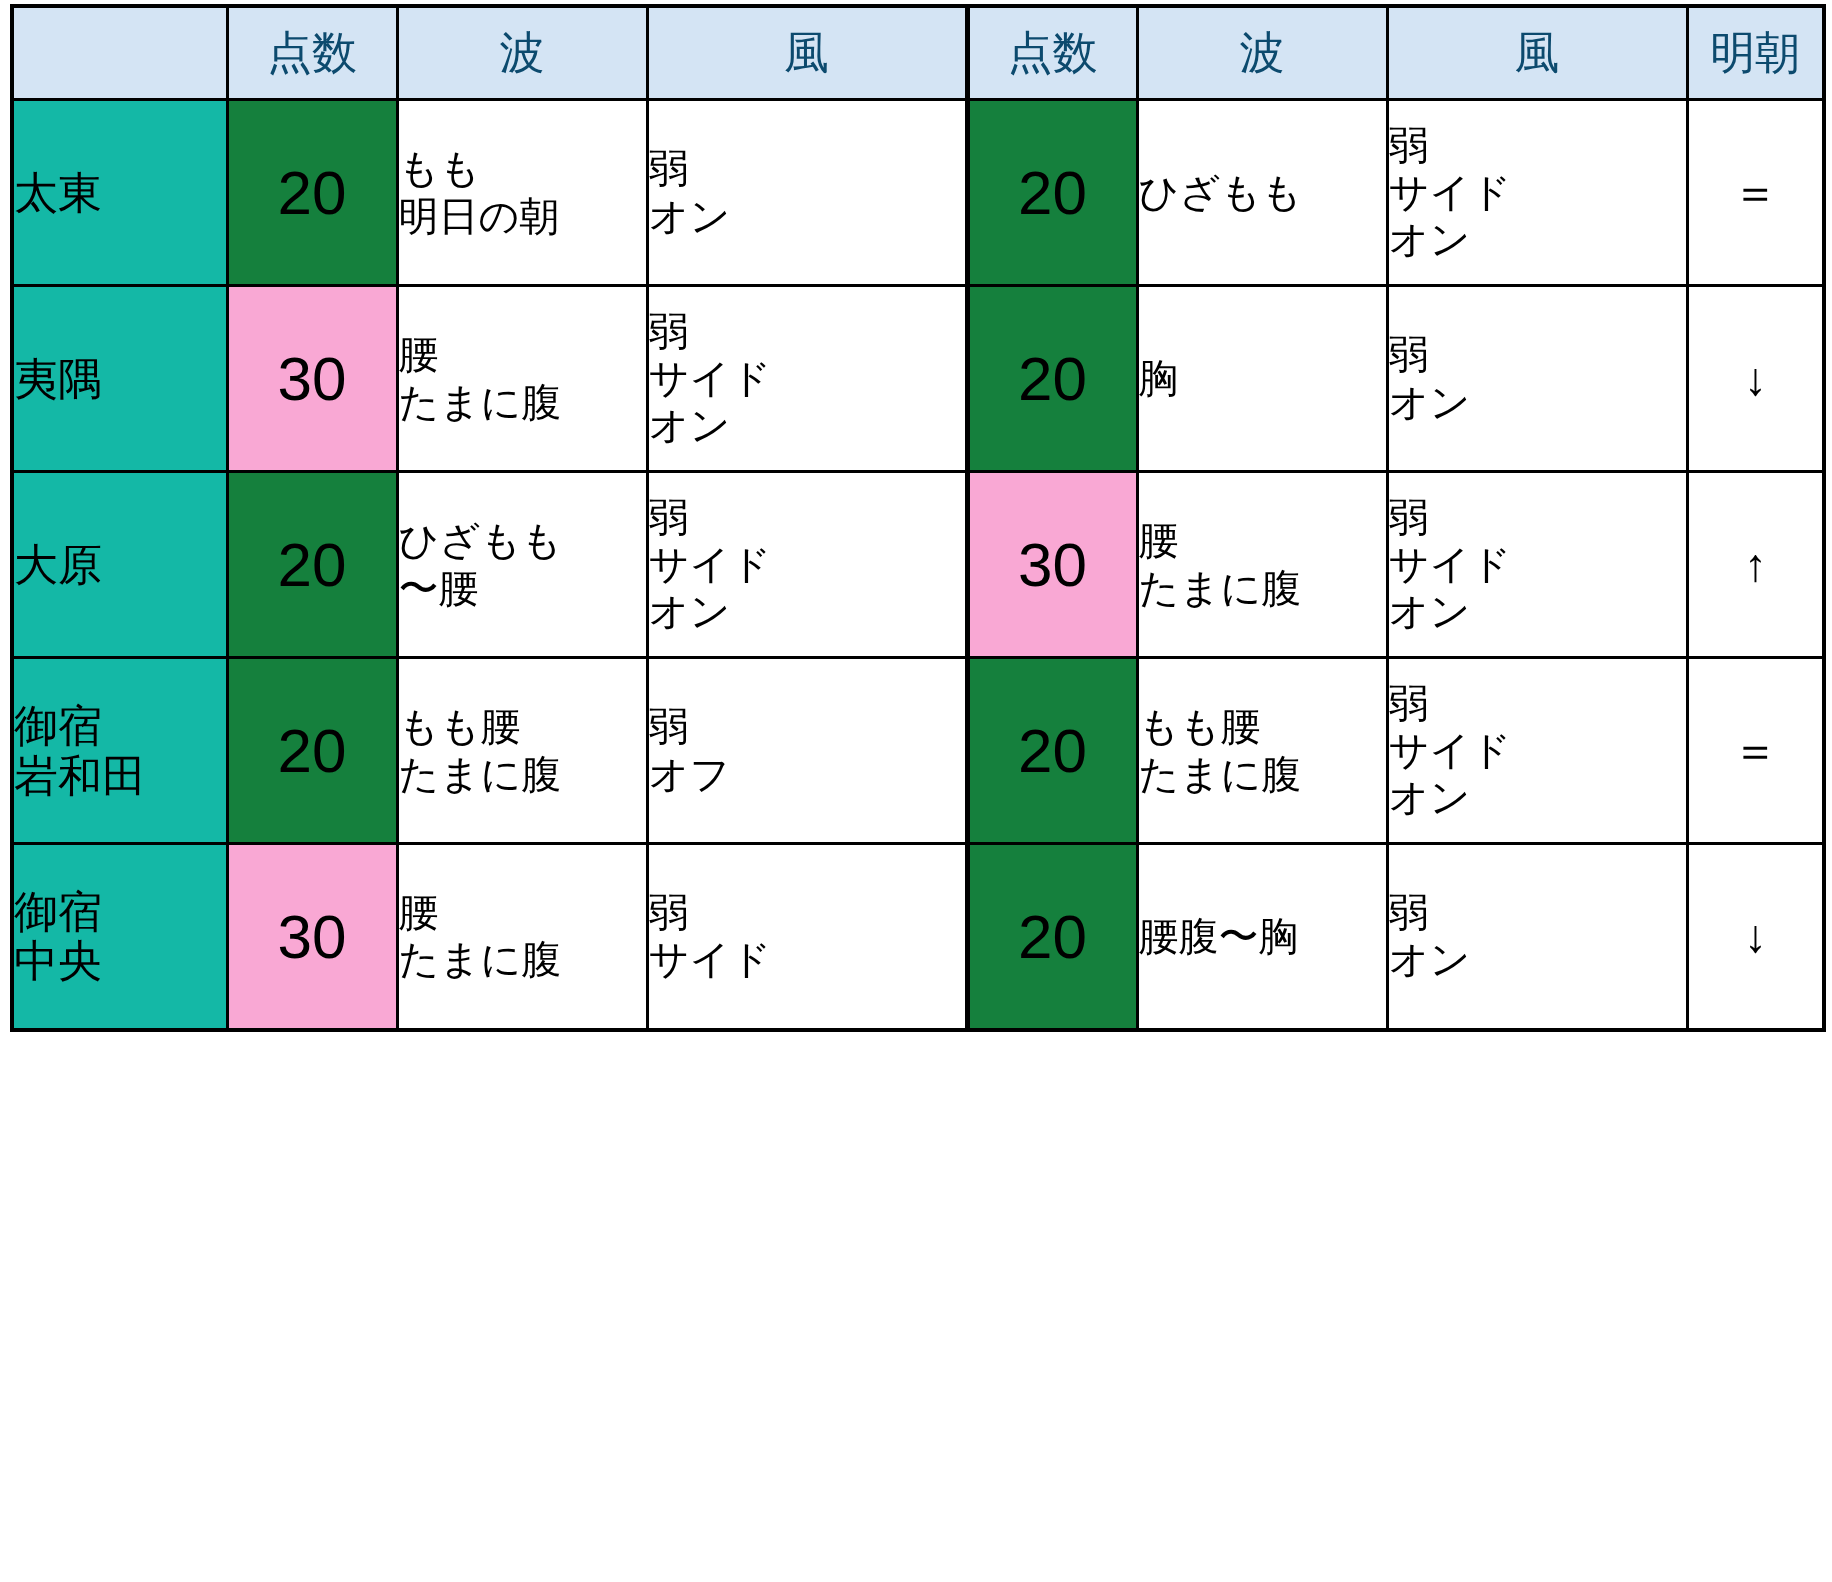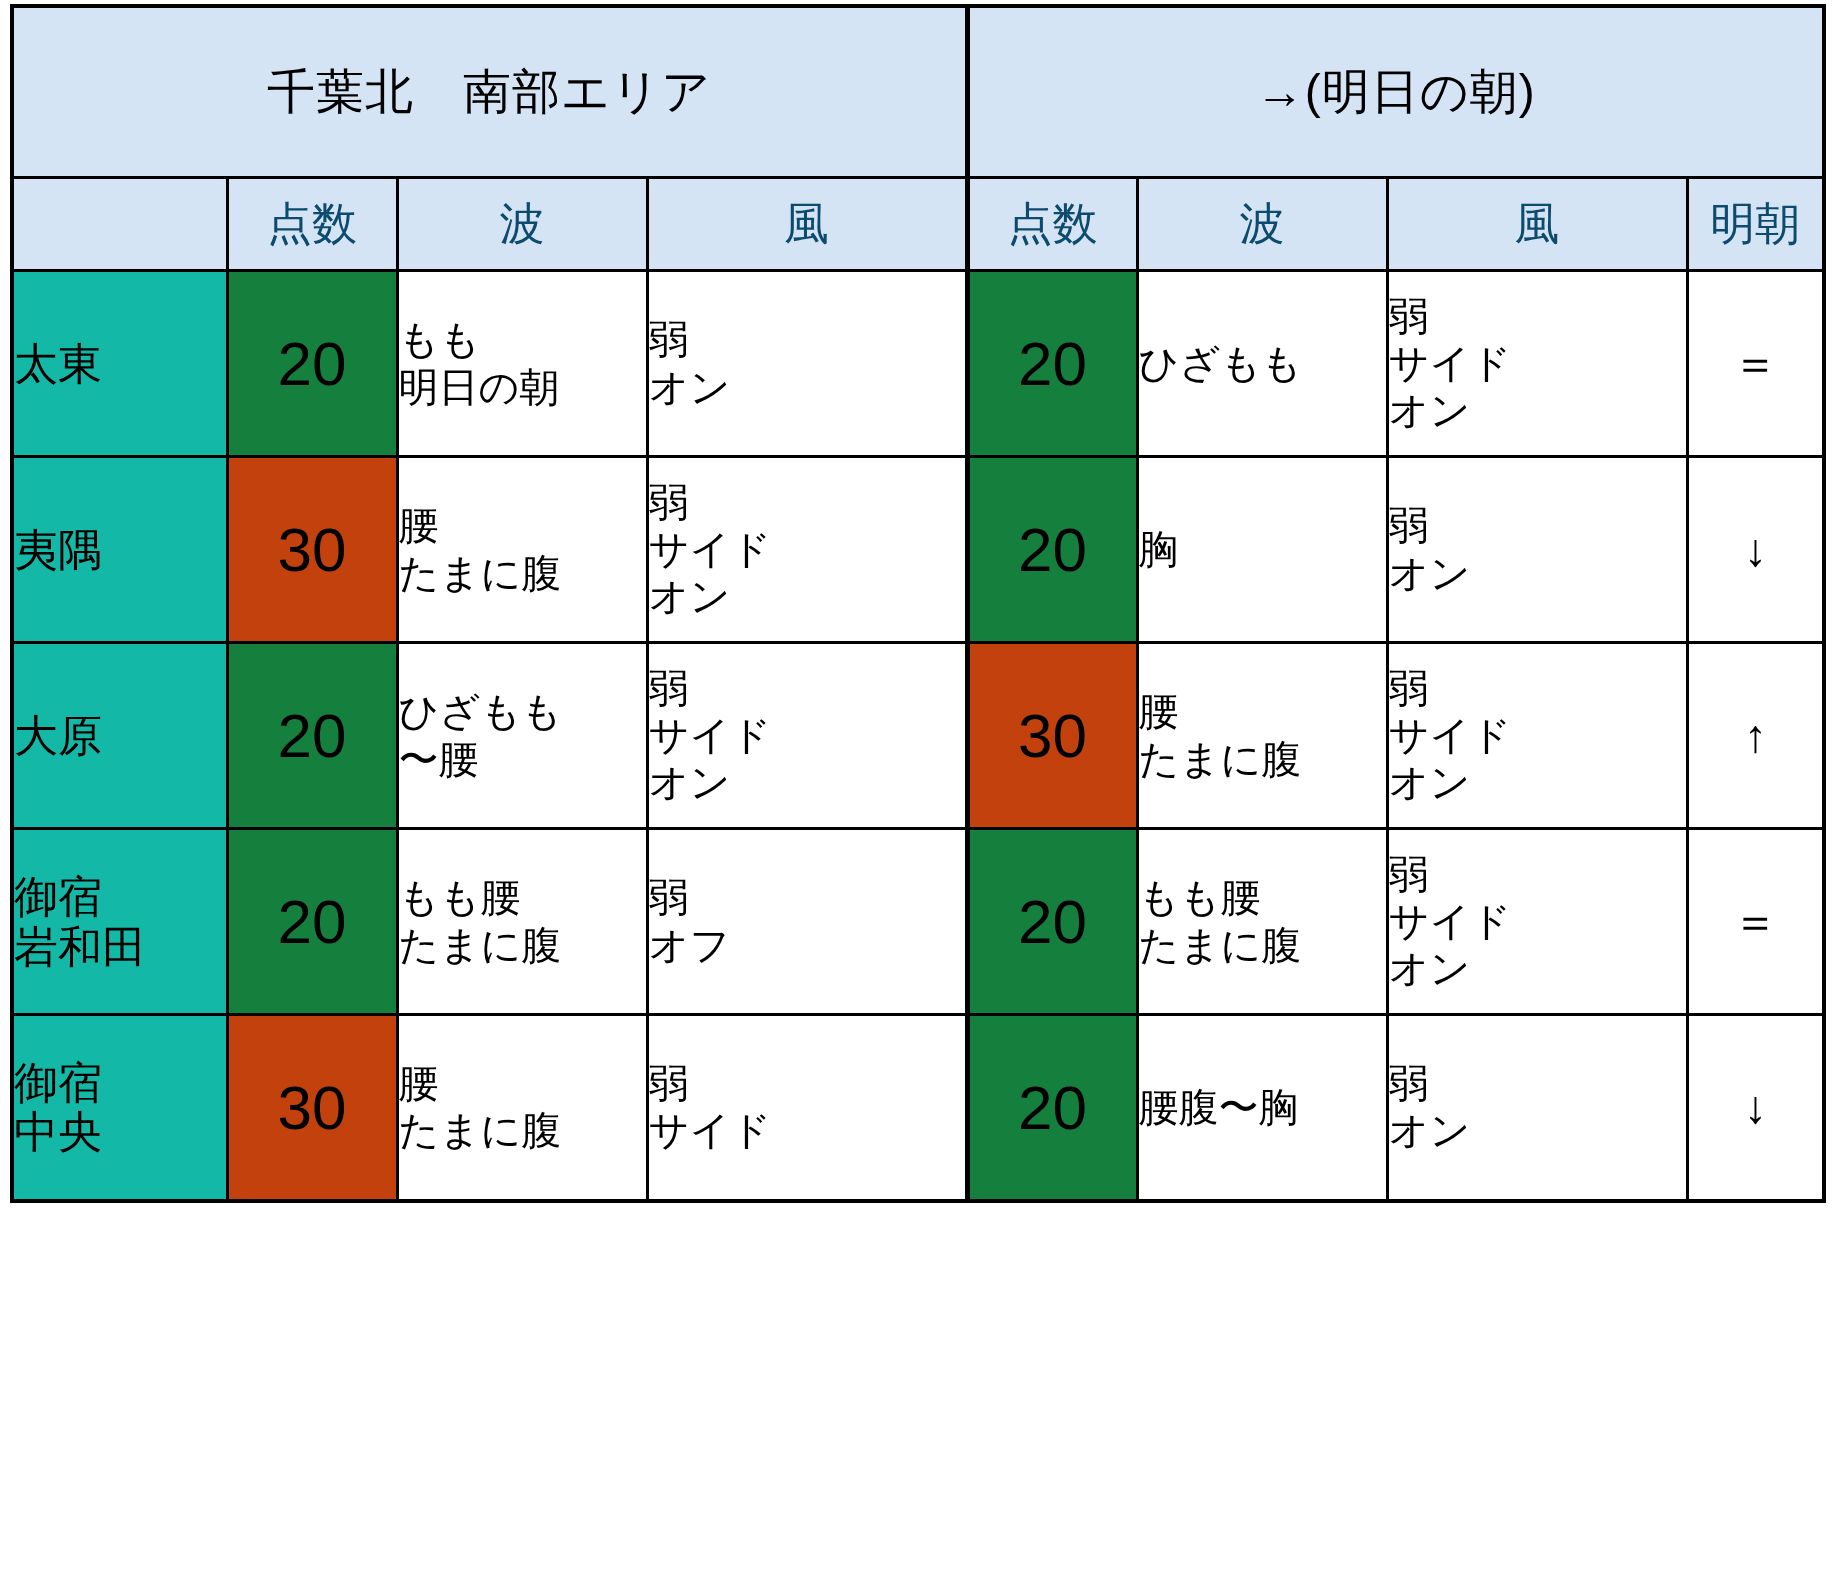--- a/index.html
+++ b/index.html
@@ -65,21 +65,21 @@
     color: #000;
     background: #14b8a6;
   }
   .score {
     text-align: center;
     font-size: 62px;
     font-weight: normal;
     color: #000;
   }
   .score.s20 { background: #15803d; text-align: center; }
-  .score.s30 { background: #c2410c; margin-left: 8px; }
+  .score.s30 { background: #f9a8d4; margin-left: 8px; }
   .txt {
     text-align: left;
     font-size: 40px;
     padding-left: 12px;
     line-height: 1.18;
     color: #000;
     background: #ffffff;
     white-space: pre-line;
   }
   .trend {
@@ -101,24 +101,20 @@
         <col class="c-score">
         <col class="c-wave">
         <col class="c-wind">
       <col class="c-score2">
         <col class="c-wave2">
         <col class="c-wind2">
         <col class="c-trend">
     </colgroup>
     <thead>
       <tr>
-        <th class="grp-head" colspan="4">千葉北　南部エリア</th>
-        <th class="grp-head border-thick-left" colspan="4">→(明日の朝)</th>
-      </tr>
-      <tr>
         <th class="sub-head sub-head-blank"></th>
         <th class="sub-head">点数</th>
         <th class="sub-head">波</th>
         <th class="sub-head">風</th>
         <th class="sub-head border-thick-left">点数</th>
         <th class="sub-head">波</th>
         <th class="sub-head">風</th>
         <th class="sub-head">明朝</th>
       </tr>
     </thead>

